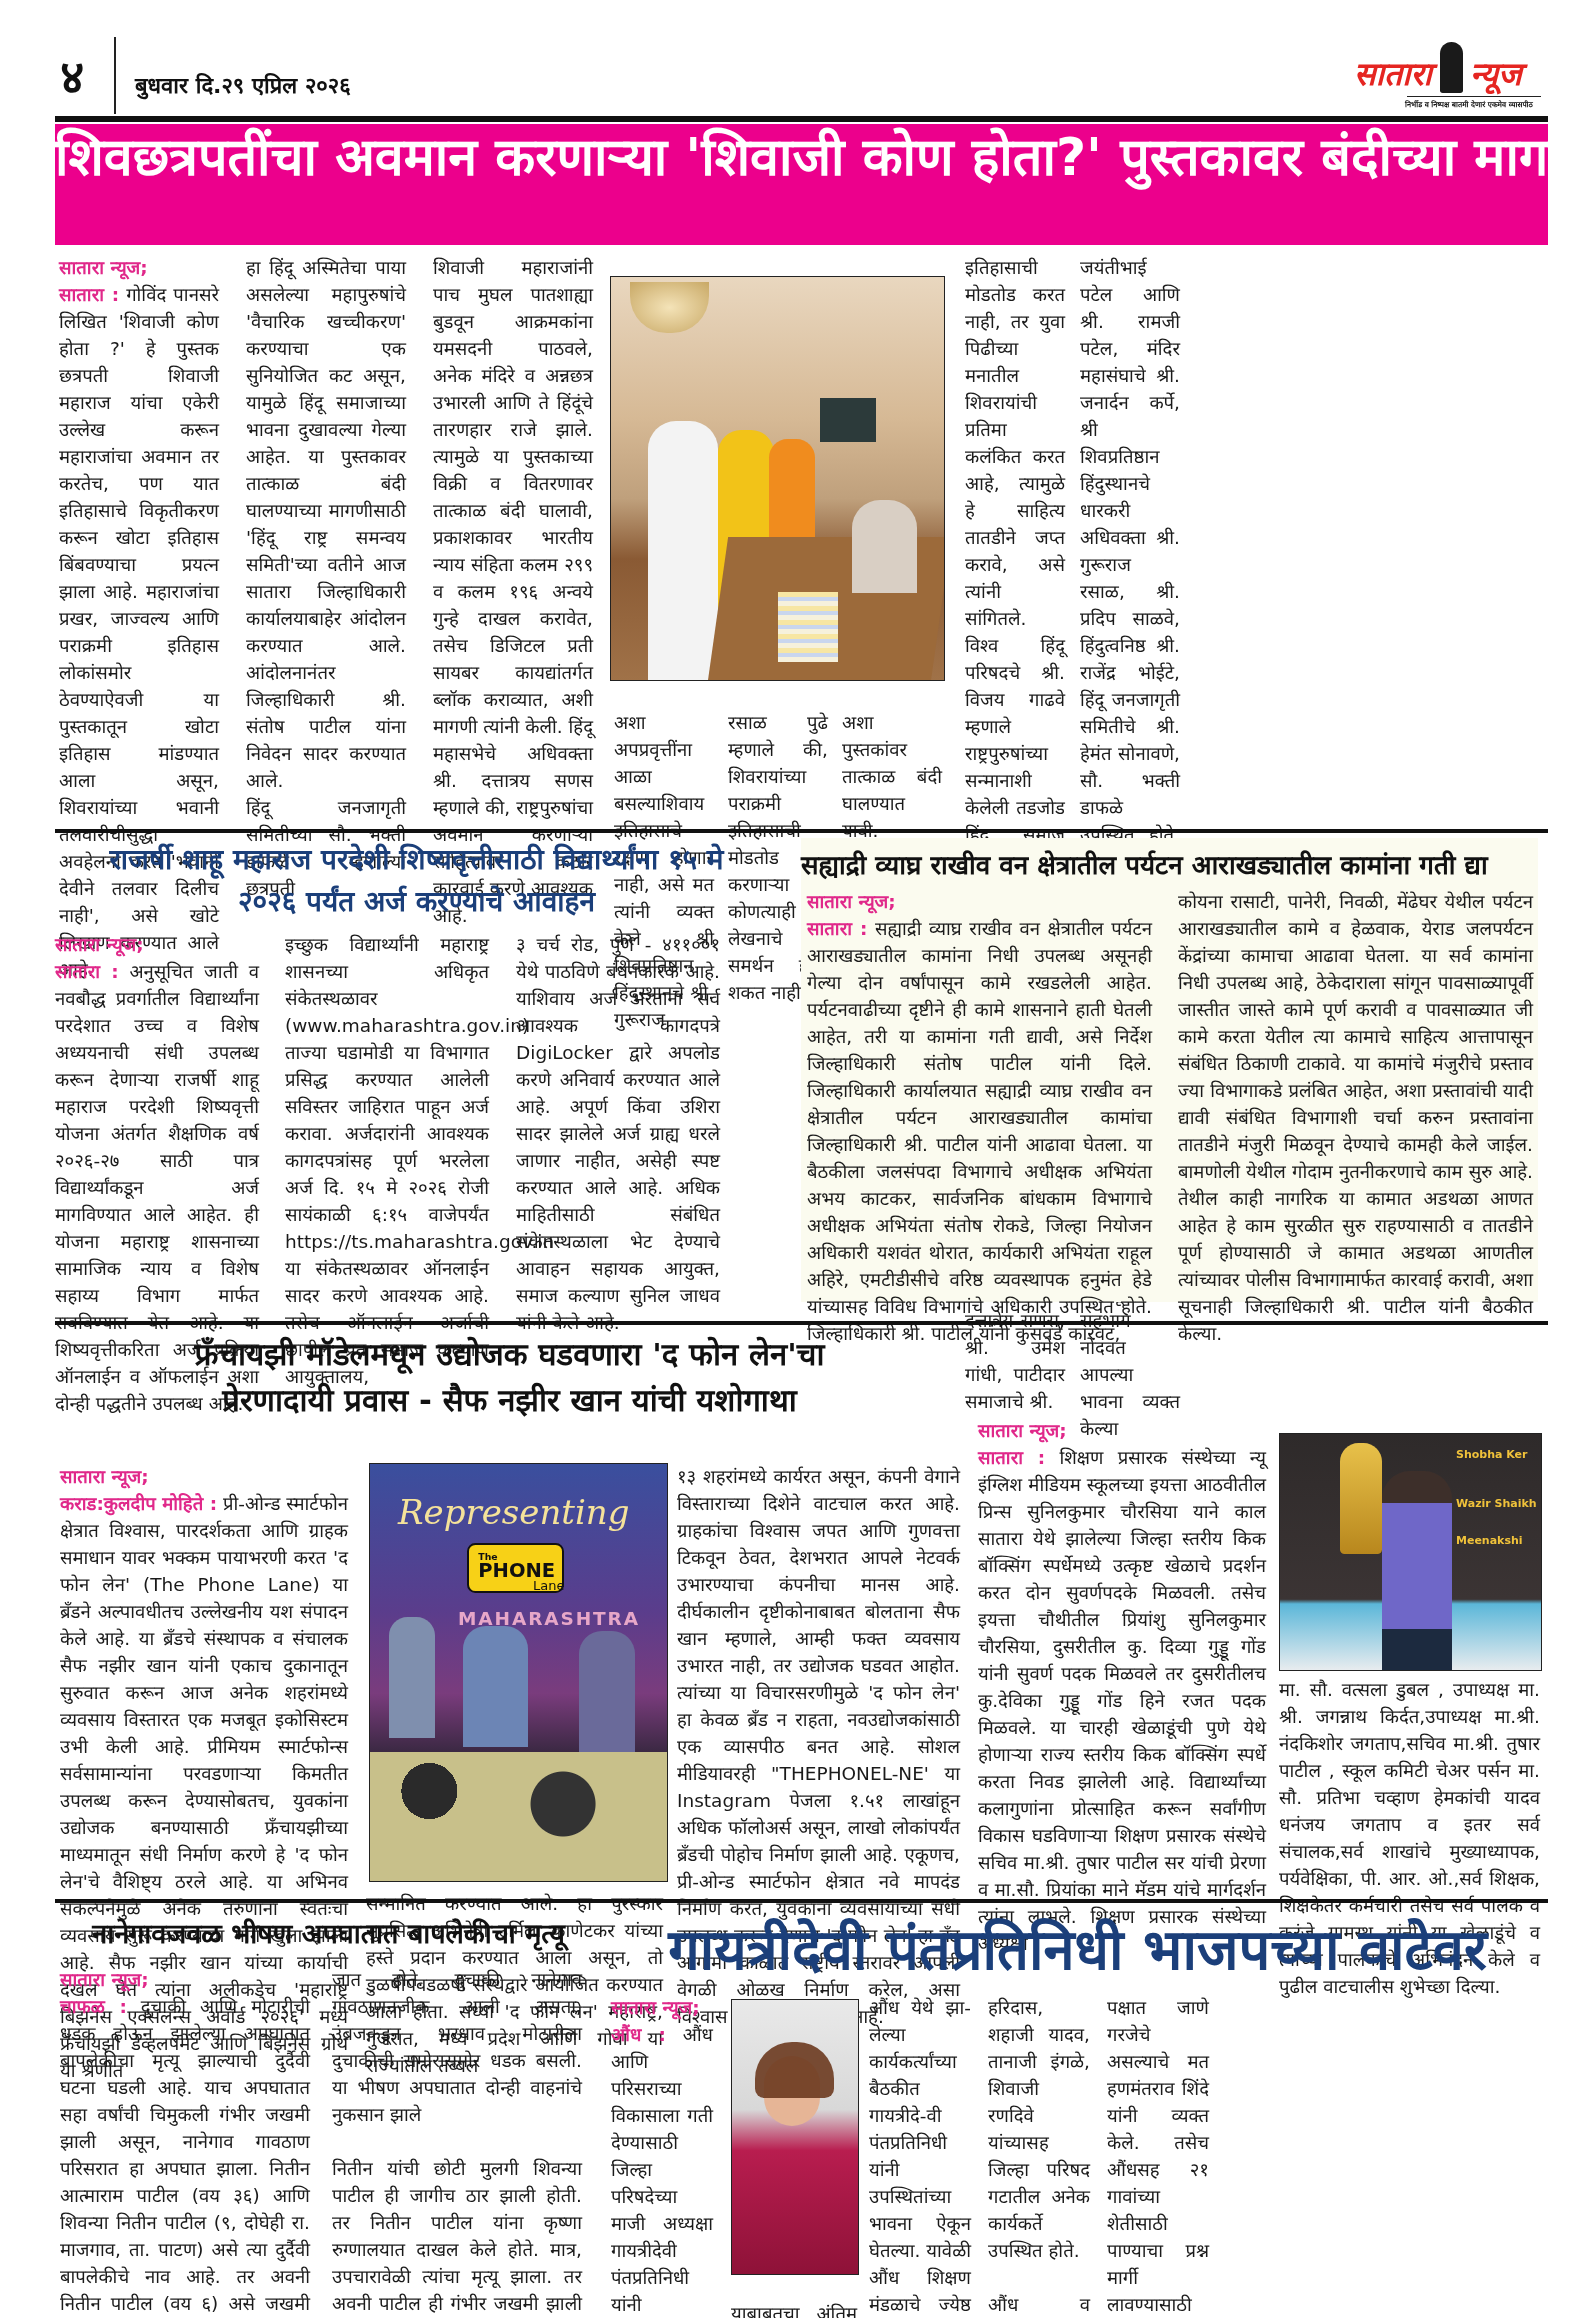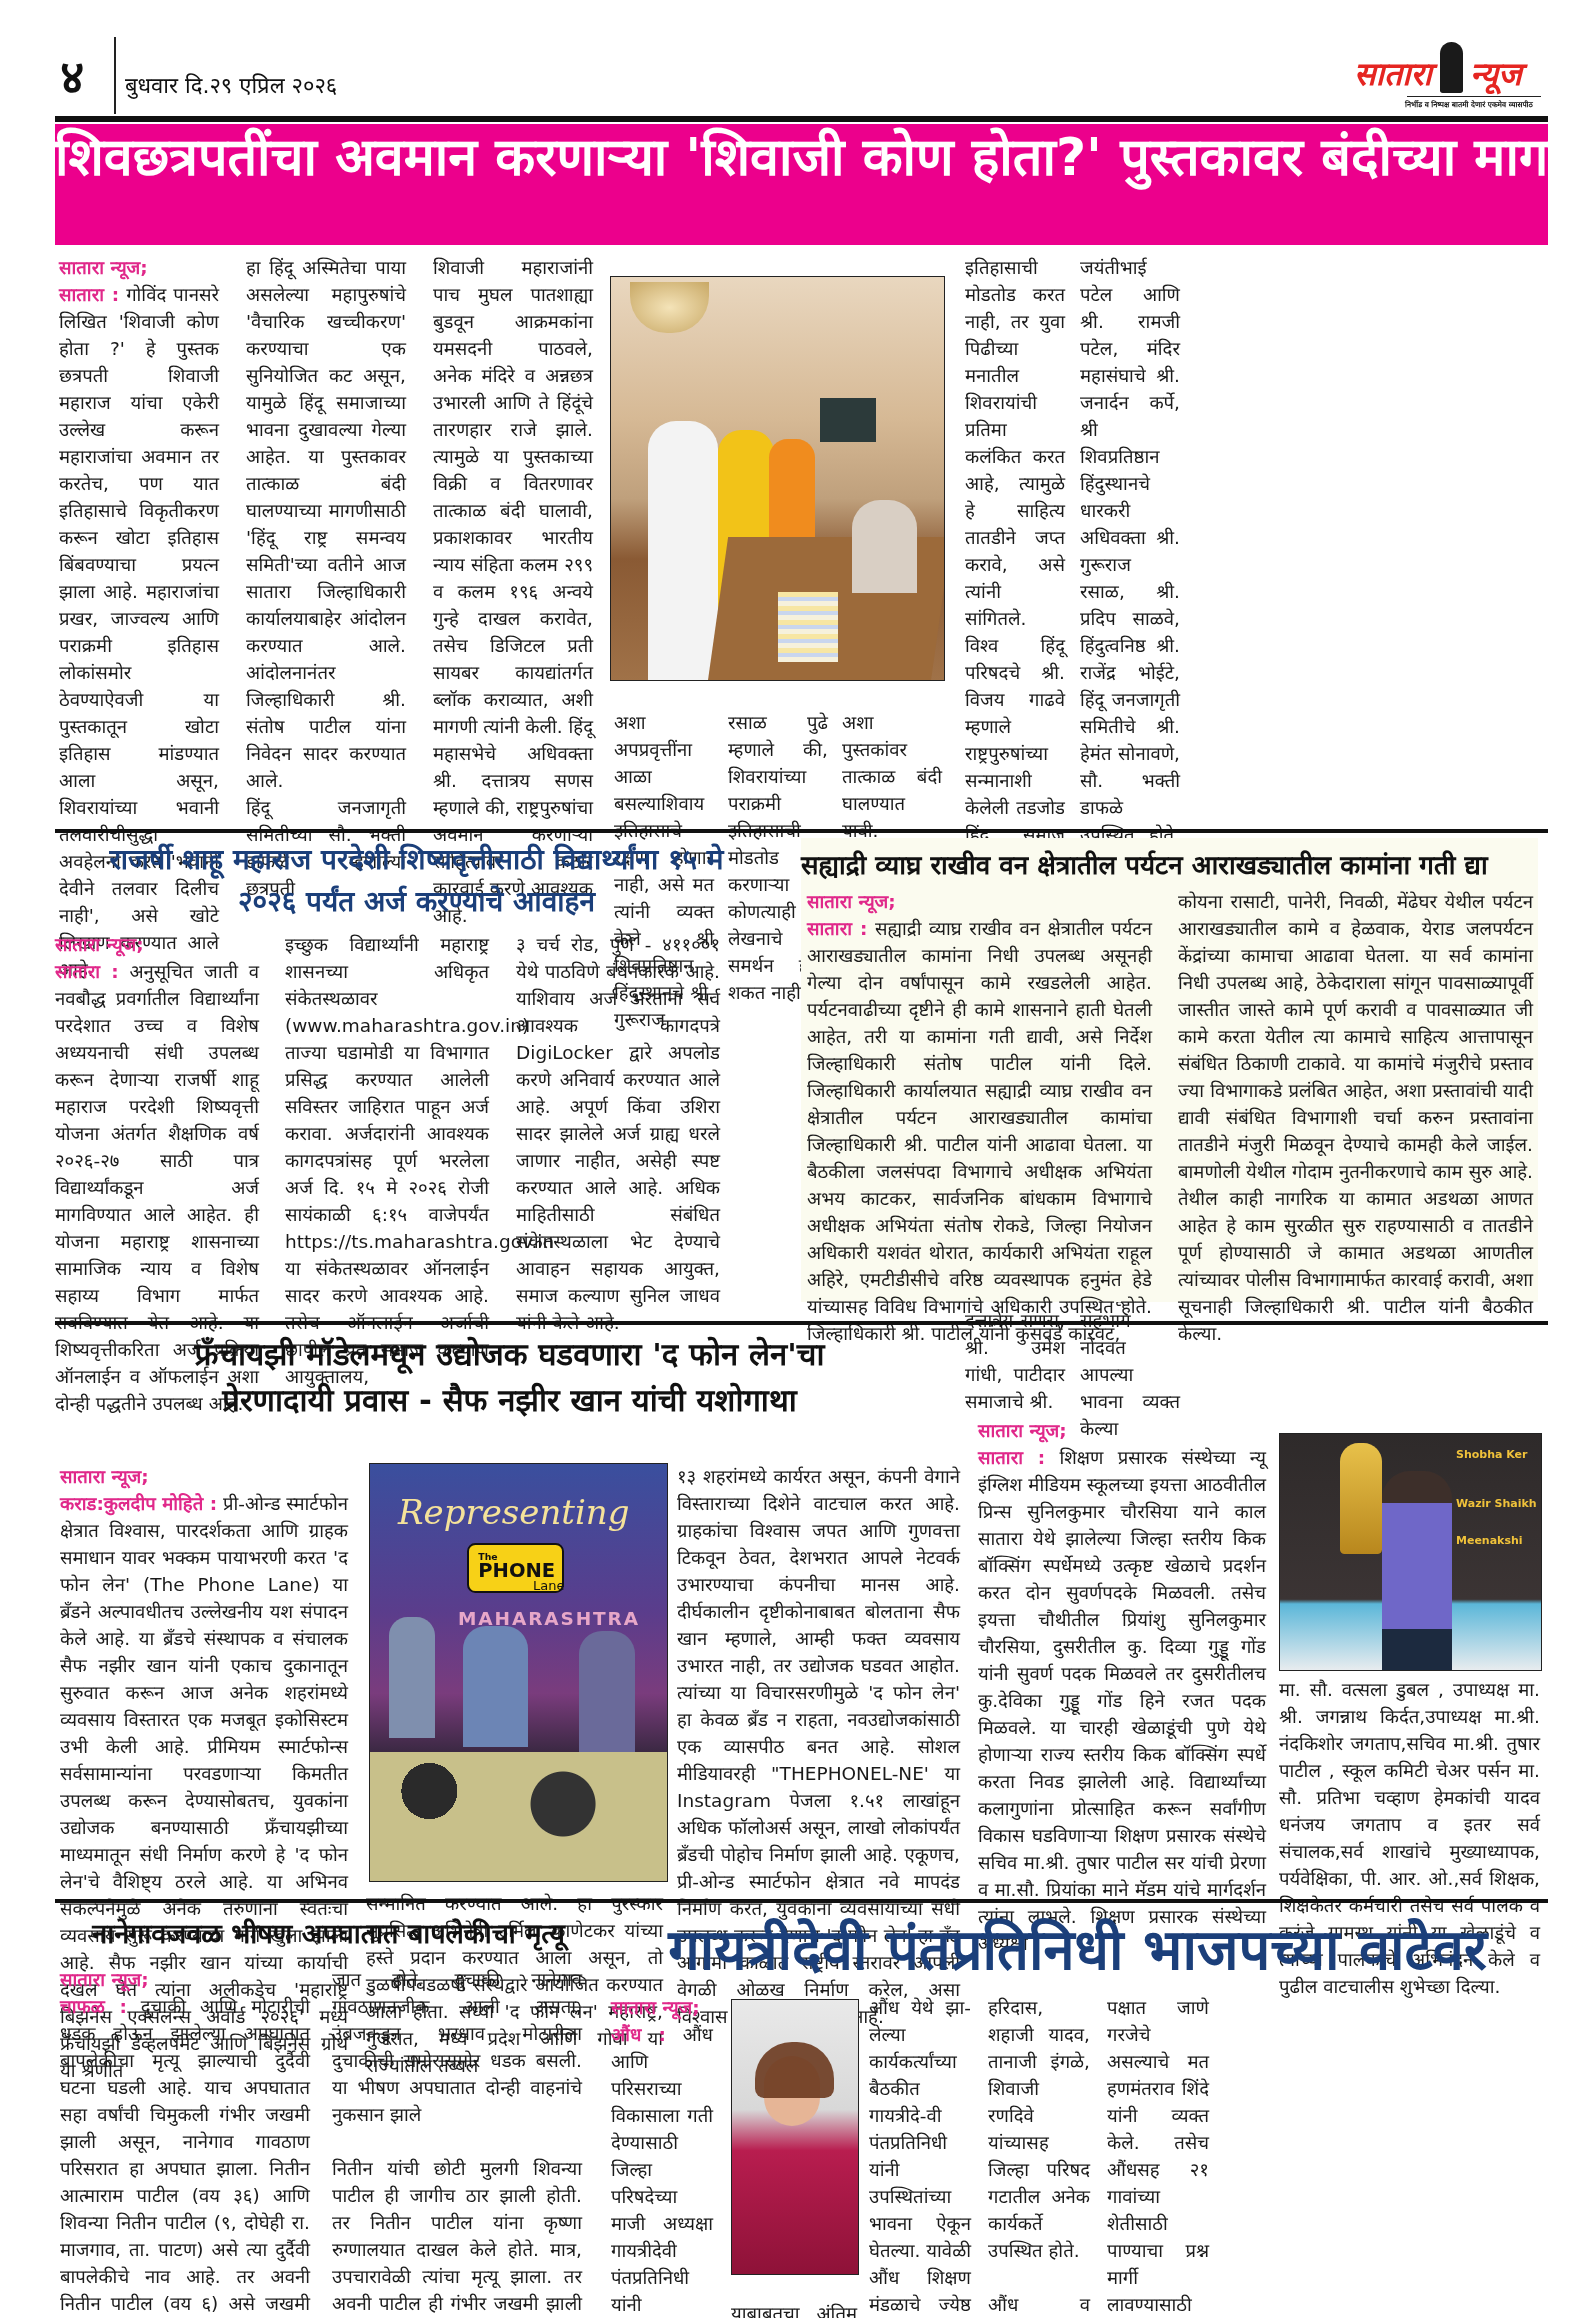--- a/index.html
+++ b/index.html
@@ -15,21 +15,21 @@
   .photo { position:absolute; border:1.9px solid #222; overflow:hidden; }
   .cap { position:absolute; font-size:18.5px; line-height:27px; text-align:justify; color:#1a1a1a; }
   .logo-red { color:#e52521; font-weight:bold; font-style:italic; }
 </style>
 </head>
 <body>
 
 <div class="abs" style="left:51px;top:37px;width:1498px;height:77px;">
   <div class="abs" style="left:9.3px;top:11.6px;font-size:46px;font-weight:bold;line-height:56px;">४</div>
   <div class="abs" style="left:63px;top:0;width:1.9px;height:77px;background:#222;"></div>
-  <div class="abs" style="left:74px;top:32px;font-size:22px;font-weight:normal;">बुधवार दि.२९ एप्रिल २०२६</div>
+  <div class="abs" style="left:84px;top:32px;font-size:22px;font-weight:bold;">बुधवार दि.२९ एप्रिल २०२६</div>
   <div class="abs" style="left:1303px;top:0;width:195px;height:77px;">
     <span class="abs logo-red" style="left:0;top:14px;font-size:32px;">सातारा</span>
     <span class="abs" style="left:86px;top:4.6px;width:23px;height:51px;background:#1a1a1a;border-radius:11.6px 11.6px 2.8px 2.8px;"></span>
     <span class="abs logo-red" style="left:116px;top:14px;font-size:32px;">न्यूज</span>
     <span class="abs" style="left:53px;top:59px;width:134px;height:1.4px;background:#222;"></span>
     <span class="abs" style="left:51px;top:62px;font-size:7.4px;font-weight:bold;white-space:nowrap;">निर्भीड व निष्पक्ष बातमी देणारं एकमेव व्यासपीठ</span>
   </div>
 </div>
 <div class="rule" style="left:55px;top:116px;width:1493px;height:5.6px;"></div>
 

